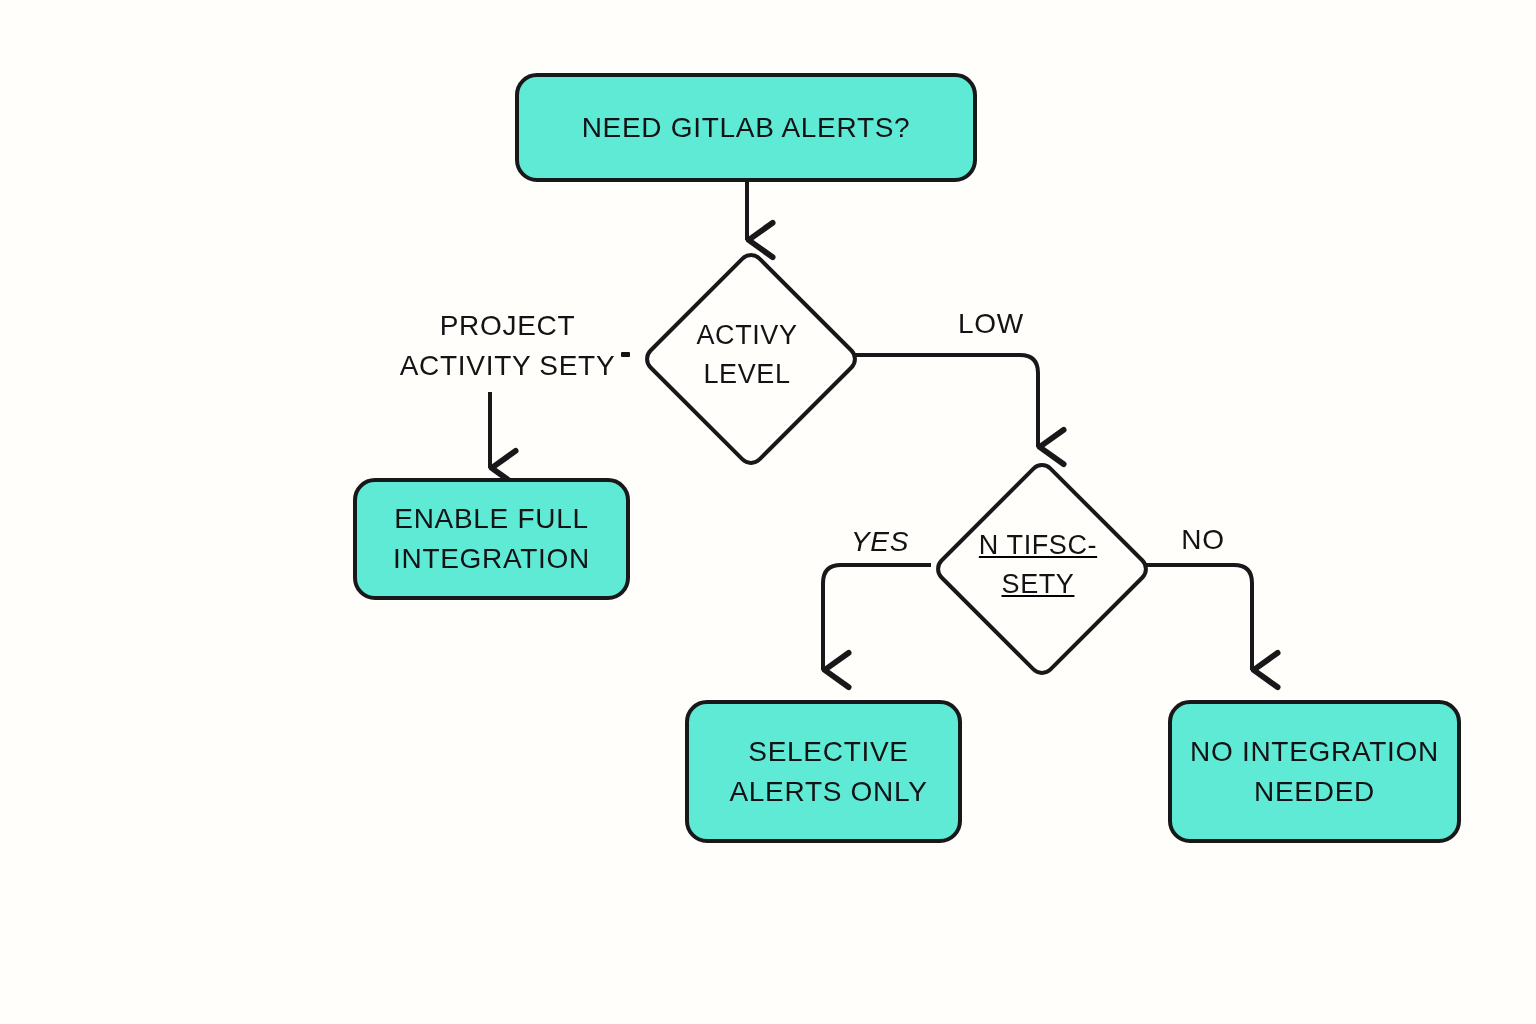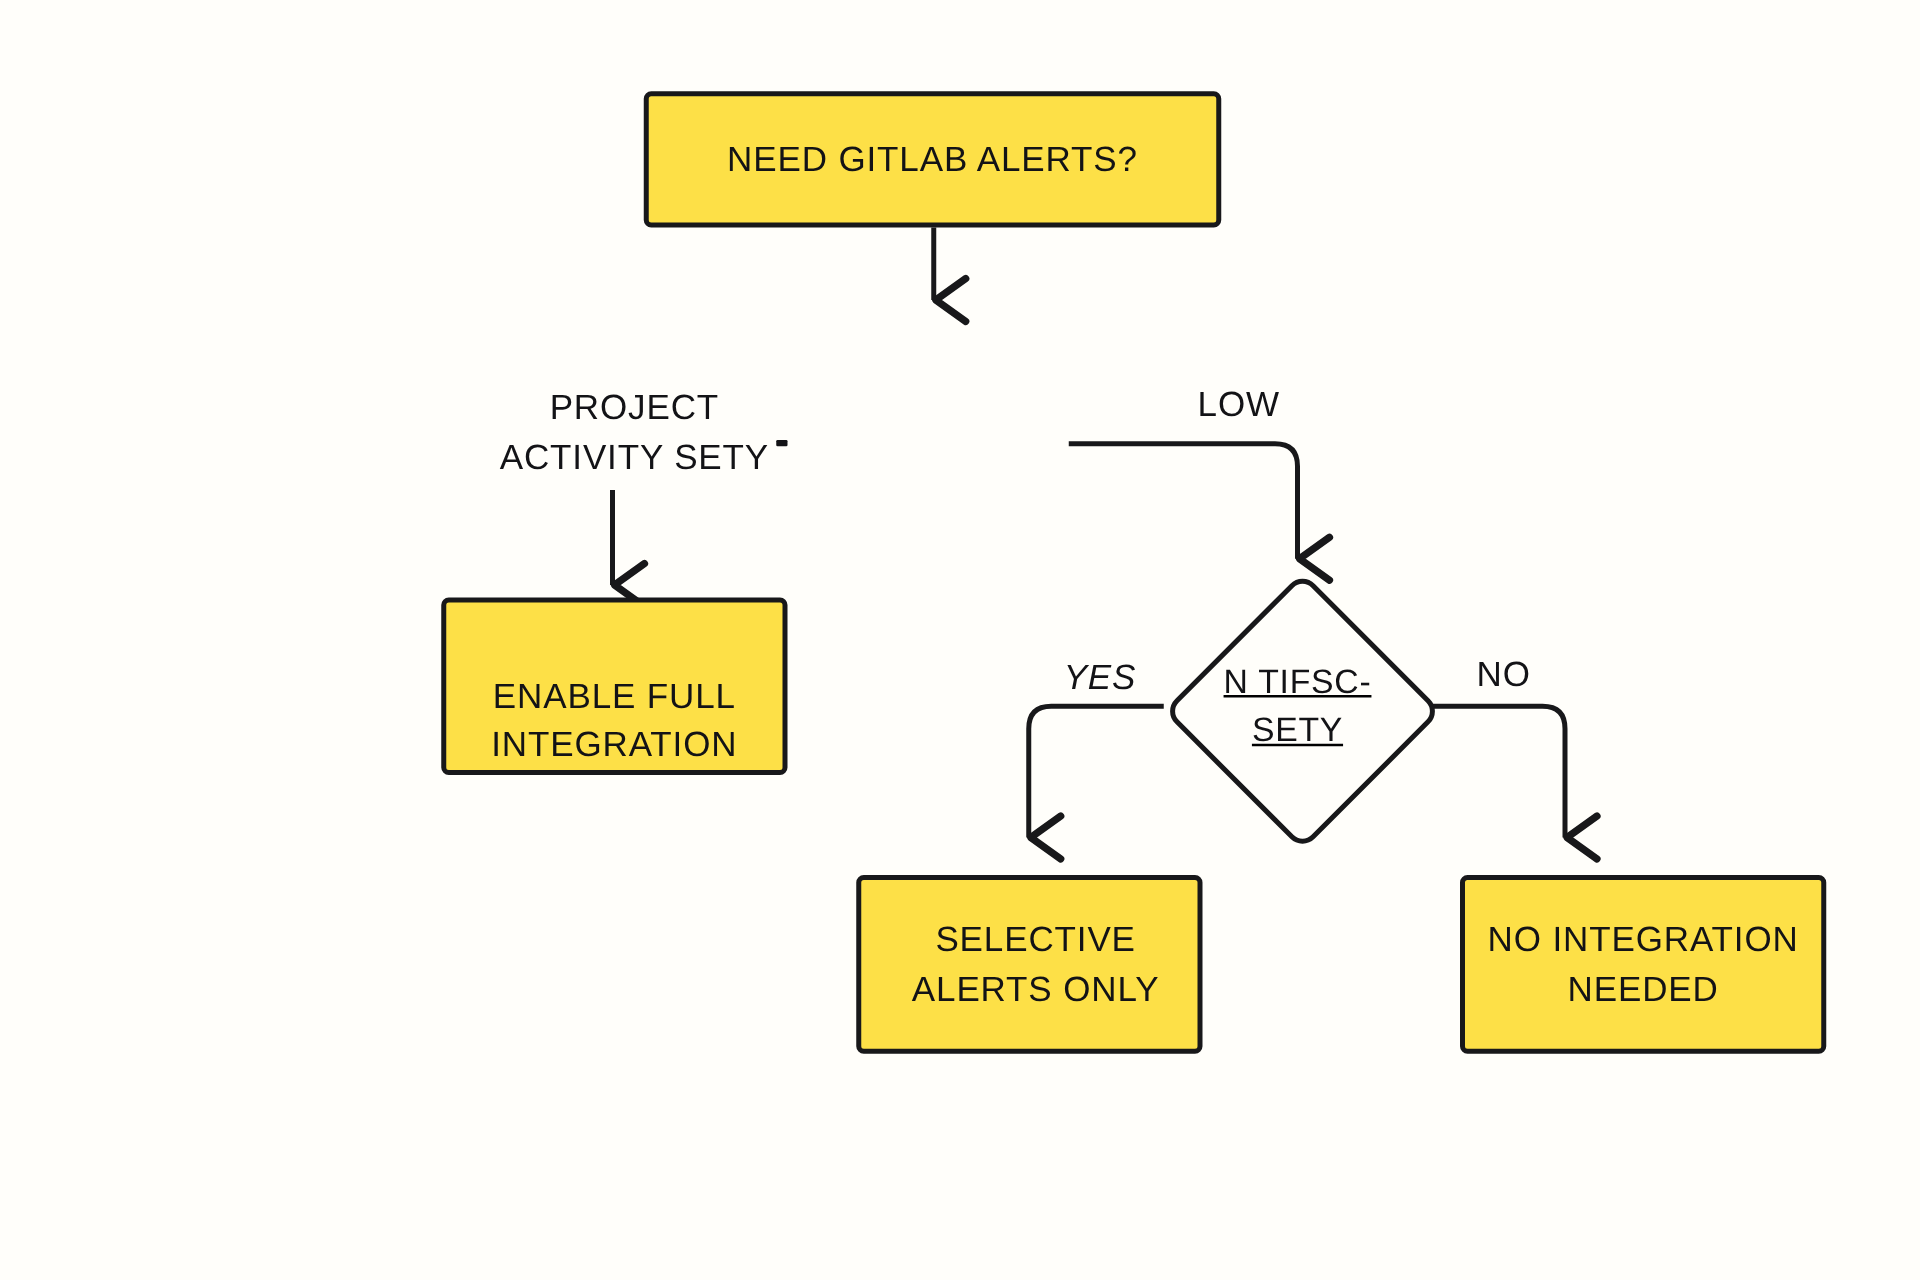--- a/index.html
+++ b/index.html
@@ -31,22 +31,22 @@
   .node {
     position: absolute;
     box-sizing: border-box;
     display: flex;
     align-items: center;
     justify-content: center;
     text-align: center;
   }
   .box {
     border: 4px solid #18181a;
-    border-radius: 6px;
-    background: #fde047;
+    border-radius: 22px;
+    background: #5eead4;
   }
   .box .txt {
     font-size: 28px;
     font-weight: 400;
     letter-spacing: 0.7px;
     color: #131316;
     line-height: 1.42;
     padding: 0 10px;
     white-space: pre-line;
   }
@@ -86,21 +86,21 @@
     color: #131316;
     line-height: 1.42;
     white-space: pre-line;
     text-align: center;
   }
 
   
   #node-root        { left: 515px; top: 73px;  width: 462px; height: 109px; }
   #node-activity    { left: 640px; top: 248px; width: 214px; height: 214px; }
   #node-notify      { left: 931px; top: 458px; width: 214px; height: 214px; text-decoration: underline; }
-  #node-full        { left: 353px; top: 478px; width: 277px; height: 142px; align-items: flex-end; }
+  #node-full        { left: 353px; top: 478px; width: 277px; height: 122px; }
   #node-selective   { left: 685px; top: 700px; width: 277px; height: 143px; padding-left: 10px; }
   #node-none        { left: 1168px; top: 700px; width: 293px; height: 143px; }
 
   #label-branch-high { left: 370px; top: 306px; width: 275px; }
   #label-low         { left: 945px; top: 304px; width: 92px;  }
   #label-yes         { left: 838px; top: 522px; width: 84px; font-style: italic;  }
   #label-no          { left: 1168px; top: 520px; width: 70px; }
 
   
   #stray-tick {
@@ -136,20 +136,25 @@
       <path d="M931,565 L841,565 Q823,565 823,583 L823,670" marker-end="url(#ah)"></path>
 
       <path d="M1145,565 L1234,565 Q1252,565 1252,583 L1252,670" marker-end="url(#ah)"></path>
     </g>
   </svg>
 
   <div class="node box" id="node-root">
     <span class="txt">NEED GITLAB ALERTS?</span>
   </div>
 
+  <div class="node diamond" id="node-activity">
+    <span class="dshape"></span>
+    <span class="txt">ACTIVY
+LEVEL</span>
+  </div>
 
   <div class="node diamond" id="node-notify">
     <span class="dshape"></span>
     <span class="txt">N TIFSC-
 SETY</span>
   </div>
 
   <div class="node box" id="node-full">
     <span class="txt">ENABLE FULL
 INTEGRATION</span>

